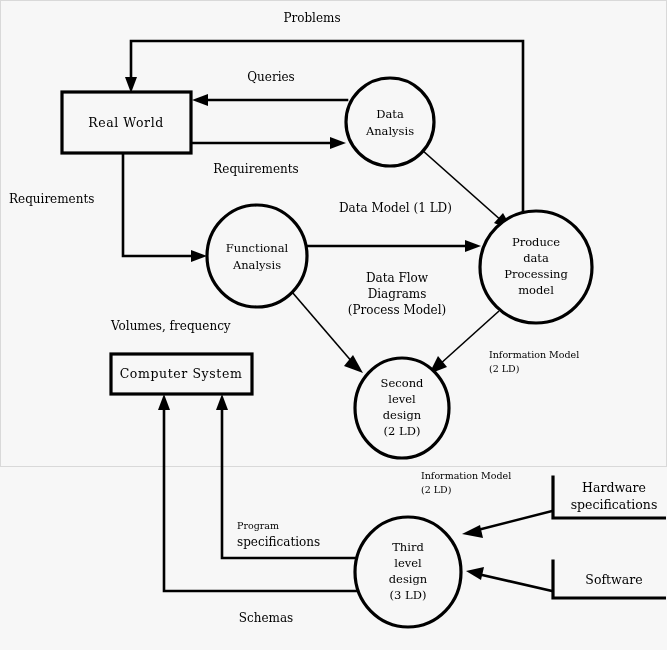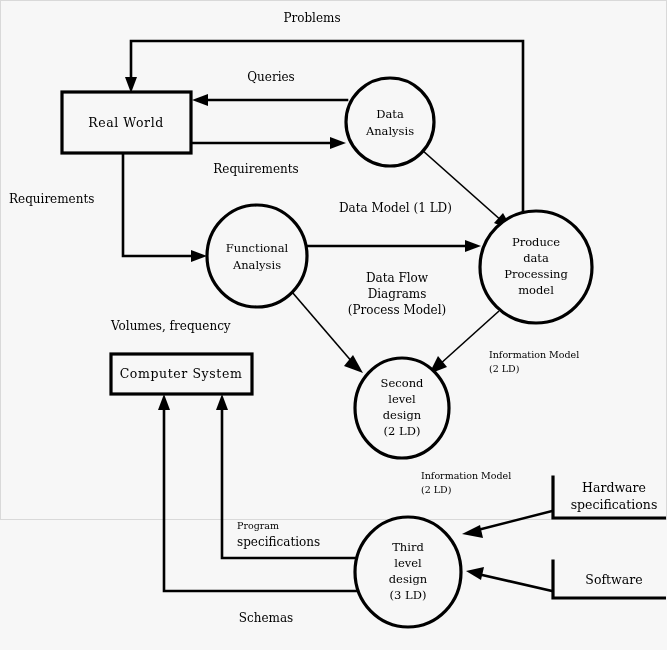--- a/index.html
+++ b/index.html
@@ -11,21 +11,21 @@
     width: 667px;
     height: 650px;
     position: relative;
     overflow: hidden;
     font-family: "DejaVu Serif", serif;
   }
   #diagram-root {
     position: absolute;
     left: 0; top: 0;
     width: 667px;
-    height: 520px;
+    height: 467px;
     background: #f7f7f7;
     border: 1px solid #d9d9d9;
     box-sizing: border-box;
   }
   svg {
     display: block;
   }
   .node-shape {
     fill: #f7f7f7;
     stroke: #000000;

